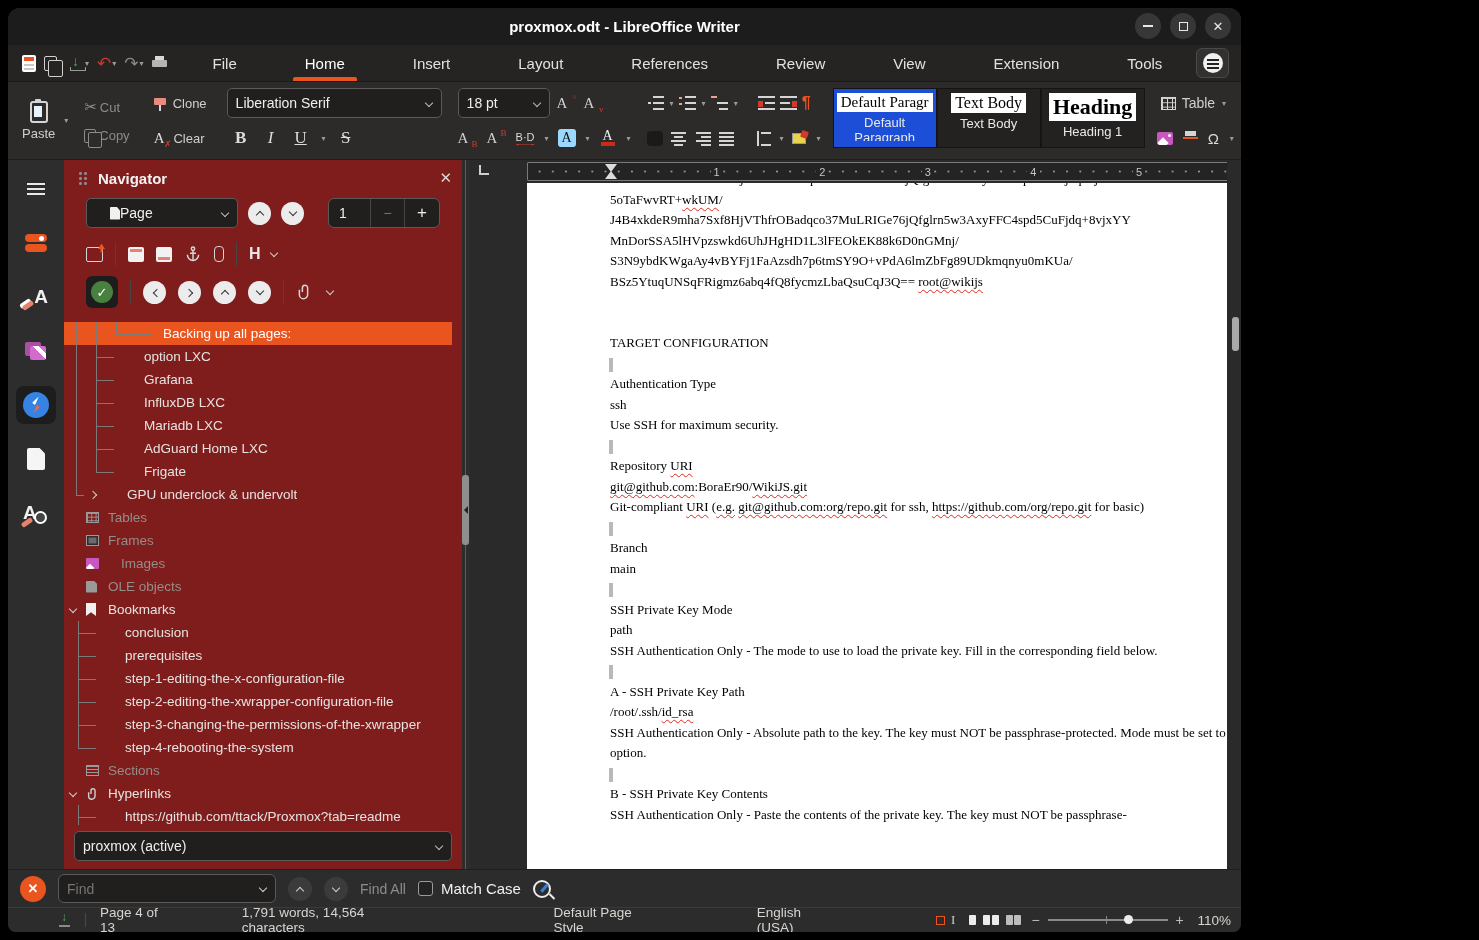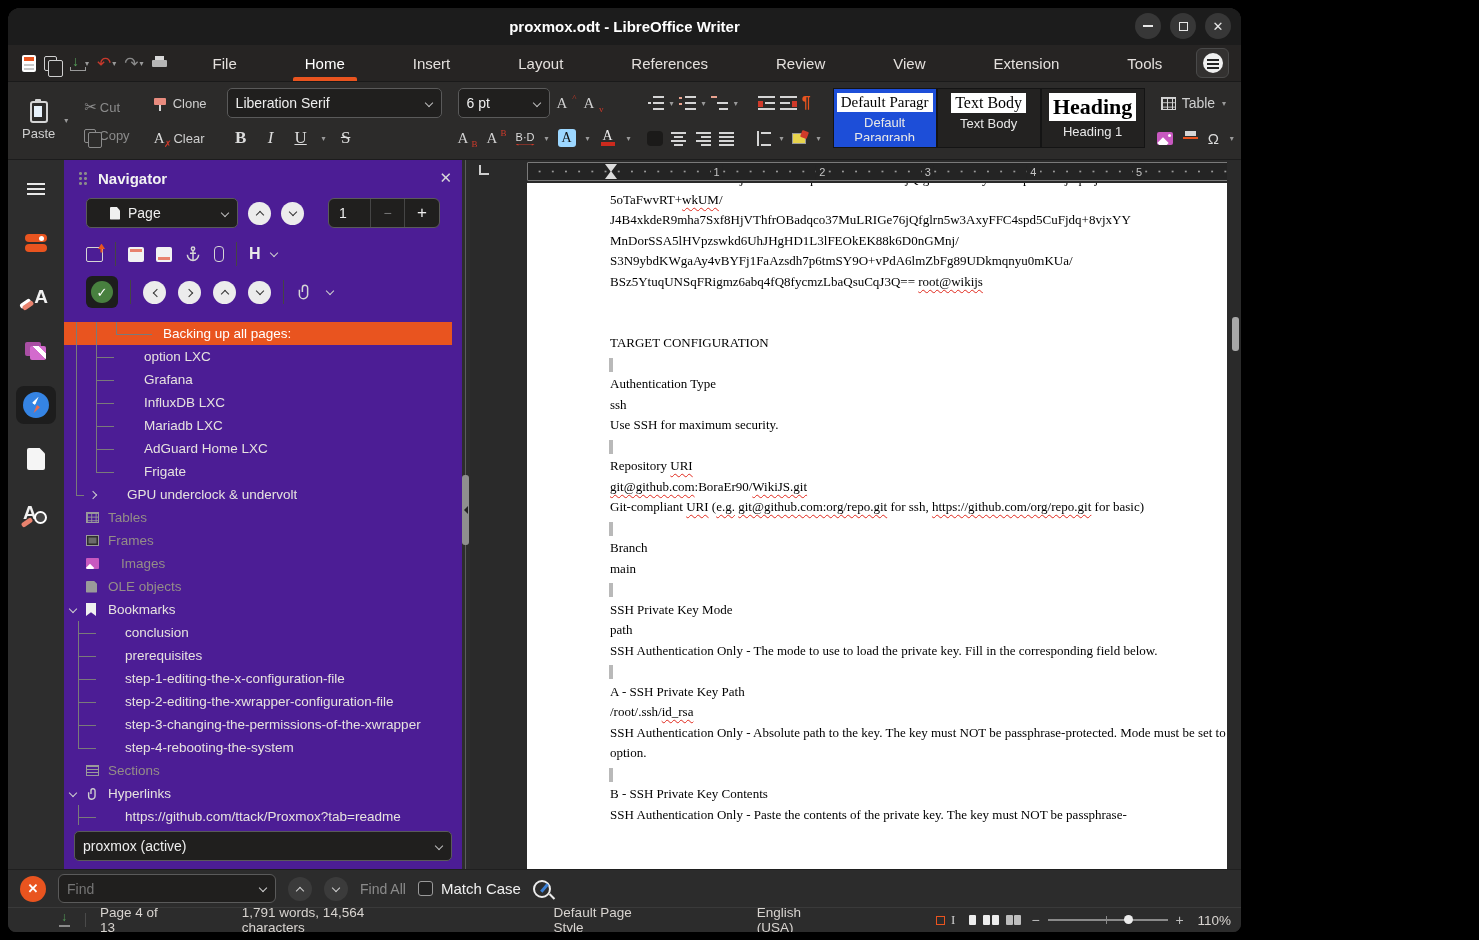--- a/index.html
+++ b/index.html
@@ -53,21 +53,21 @@
 
   
   .toolbar { height:78px; background:#2c2b2a; display:flex; align-items:stretch;
     flex:0 0 auto; color:#cfcfcf; border-bottom:1px solid #1c1c1c; }
   .tsec { display:flex; flex-direction:column; justify-content:center; gap:5px; padding:5px 8px; }
   .tsep { width:1px; background:#1f1f1f; margin:6px 0; }
   .trow { display:flex; align-items:center; gap:7px; height:30px; }
   .tbtn { display:flex; align-items:center; gap:3px; padding:2px 4px; border-radius:4px; color:#cfcfcf; font-size:13px; }
   .tbtn.dim { color:#8b8b8b; }
   .combo { background:#201f1e; border:1px solid #5a5a5a; border-radius:5px; height:30px;
-    display:flex; align-items:center; padding:0 8px; gap:8px; color:#eee; font-size:14px; }
+    display:flex; align-items:center; padding:0 8px; color:#eee; font-size:14px; }
   .combo .caret { margin-left:auto; }
   .caret { width:8px; height:8px; position:relative; }
   .caret::before { content:""; position:absolute; left:1px; top:1px; width:5px; height:5px;
     border-right:1.5px solid #bdbdbd; border-bottom:1.5px solid #bdbdbd; transform:rotate(45deg); }
   .fmt { font-family:"Liberation Serif", serif; font-size:17px; color:#dcdcdc; width:20px; text-align:center; }
   .paste-big { display:flex; flex-direction:column; align-items:center; gap:3px; padding:4px 6px; }
   .ic-clipboard { width:18px; height:22px; border:2px solid #d5d5d5; border-radius:3px; position:relative; background:#2c2b2a; }
   .ic-clipboard::before { content:""; position:absolute; left:3px; top:-4px; width:6px; height:4px; background:#d5d5d5; border-radius:1px; }
   .ic-clipboard::after { content:""; position:absolute; left:2px; top:3px; width:8px; height:11px; background:#e8f2fb; }
   .lbl { font-size:13px; }
@@ -179,21 +179,21 @@
     clip-path:polygon(50% 0,100% 100%,0 100%); transform:rotate(35deg); }
   .ic-compass::after { content:""; position:absolute; left:11px; bottom:4px; width:4px; height:9px; background:#e86a50;
     clip-path:polygon(0 0,100% 0,50% 100%); transform:rotate(35deg); }
   .ic-page { width:18px; height:22px; background:#f5f5f5; border-radius:2px;
     clip-path:polygon(0 0, 70% 0, 100% 25%, 100% 100%, 0 100%); }
   .ic-inspector { position:relative; width:26px; height:22px; color:#f0f0f0; font-weight:bold; font-size:19px; }
   .ic-inspector::before { content:""; position:absolute; right:2px; bottom:0; width:9px; height:9px; border:2px solid #fff; border-radius:50%; background:#444; }
   .ic-inspector::after { content:""; position:absolute; left:-2px; bottom:-1px; width:12px; height:5px; background:#e8826e; border-radius:2px; transform:rotate(-35deg); }
 
   
-  .navigator { width:398px; background:#4c1d95; display:flex; flex-direction:column; flex:0 0 auto; min-height:0; }
+  .navigator { width:398px; background:#7f1d1d; display:flex; flex-direction:column; flex:0 0 auto; min-height:0; }
   .nav-header { height:36px; display:flex; align-items:center; padding:0 10px 0 14px; gap:10px; flex:0 0 auto; }
   .grip { width:10px; height:14px; background-image:radial-gradient(circle,#8a8a8a 1.3px,transparent 1.6px); background-size:5px 5px; }
   .nav-title { color:#f2f2f2; font-weight:bold; font-size:15px; }
   .nav-close { margin-left:auto; color:#d8d8d8; font-size:15px; }
   .nav-controls { display:flex; align-items:center; gap:10px; padding:2px 10px 6px 22px; flex:0 0 auto; }
   .nav-combo { width:152px;padding-left:23px; }
   .pgico { width:10px; height:13px; background:#f0f0f0; border-radius:1px; clip-path:polygon(0 0,65% 0,100% 30%,100% 100%,0 100%); }
   .circlebtn { width:23px; height:23px; border-radius:50%; background:#ececec; display:flex; align-items:center; justify-content:center; }
   .circlebtn .chev { border-color:#333; }
   .chev { width:8px; height:8px; position:relative; display:inline-block; }
@@ -423,21 +423,21 @@
         <span class="fmt" style="font-style:italic;">I</span>
         <span class="fmt" style="text-decoration:underline;">U</span>
         <span class="mini-caret">▾</span>
         <span class="fmt" style="text-decoration:line-through;">S</span>
       </div>
     </div>
     <div class="tsep"></div>
     <div class="tsec">
       <div class="trow">
         <div class="combo" style="width:92px;">
-          <span>6 pt</span>
+          <span>18 pt</span>
           <span class="caret"></span>
         </div>
         <span class="supsub sup">A<i>^</i></span>
         <span class="supsub sub">A<i>v</i></span>
       </div>
       <div class="trow" style="gap:9px;">
         <span class="supsub sub">A<i>B</i></span>
         <span class="supsub sup">A<i>B</i></span>
         <span class="ic-sp">B·D</span>
         <span class="mini-caret">▾</span>

